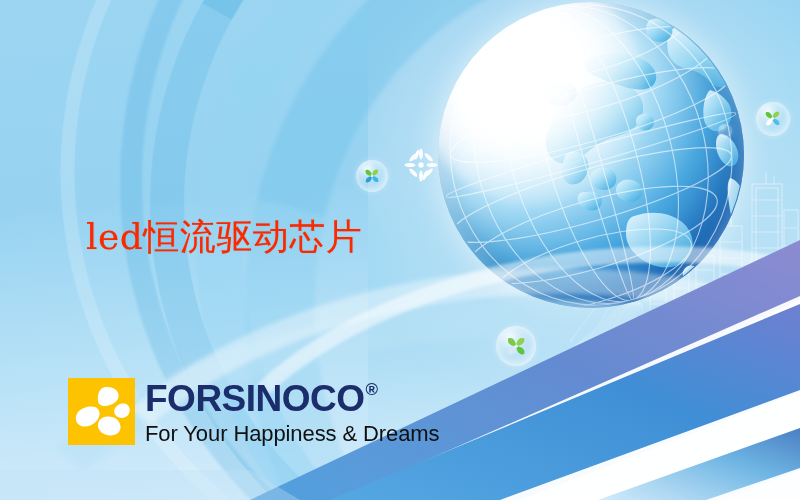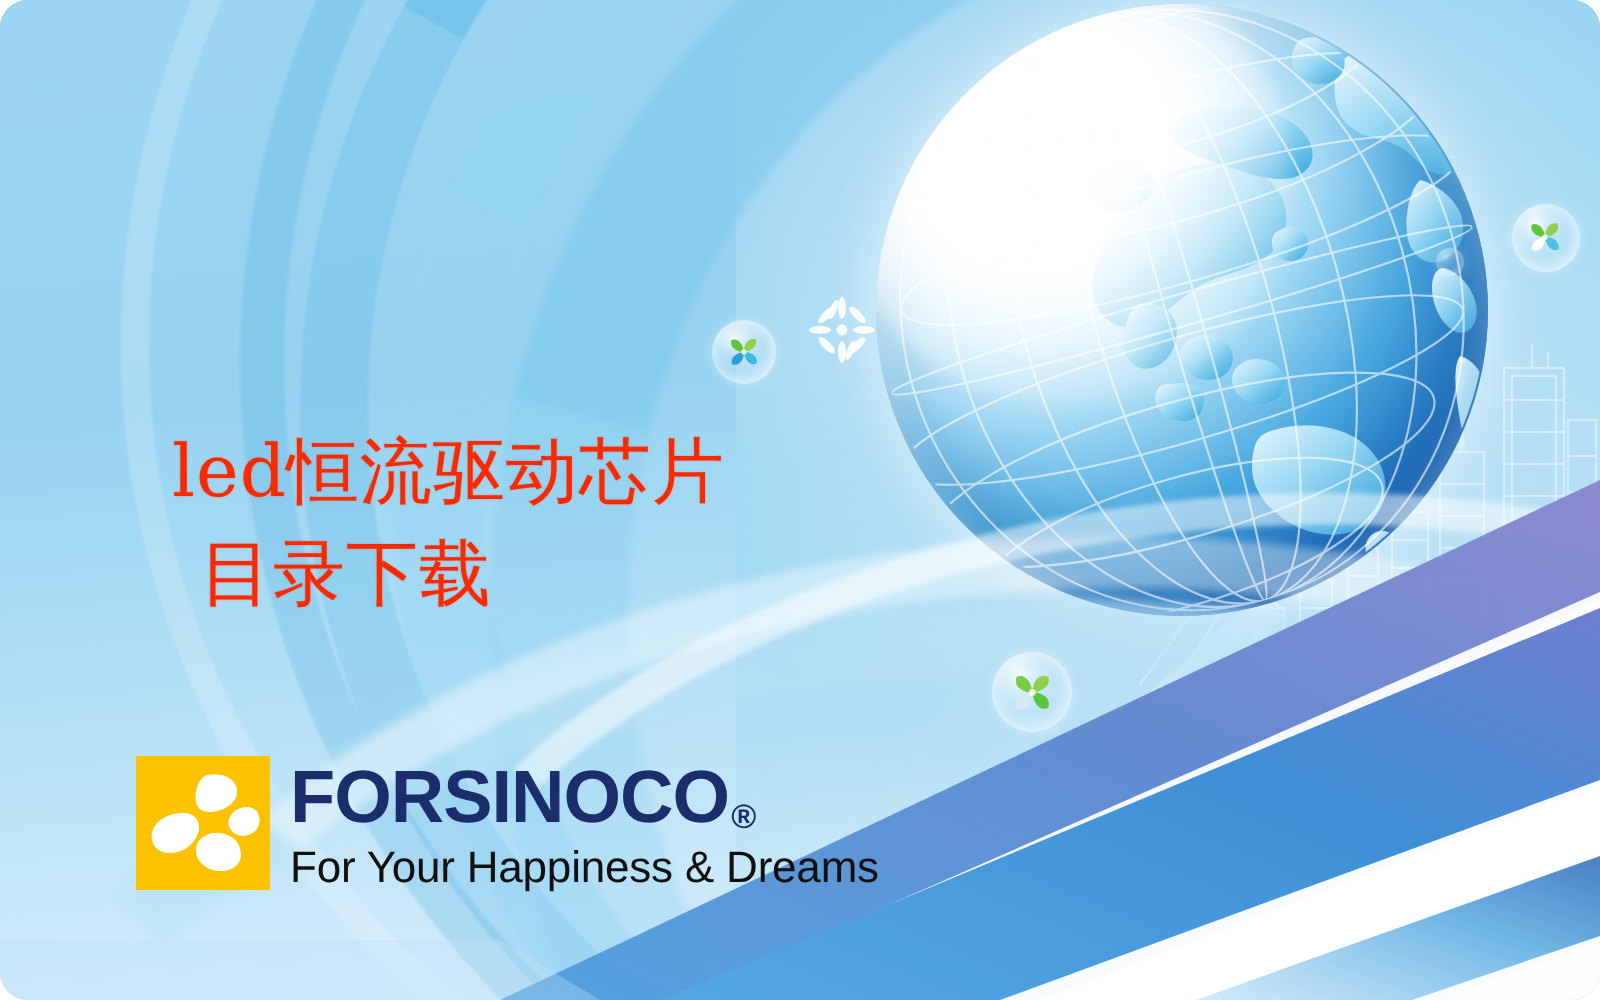--- a/index.html
+++ b/index.html
@@ -11,21 +11,20 @@
   body {
     font-family: "Liberation Sans", sans-serif;
   }
 
   .banner {
     position: relative;
     width: 800px;
     height: 500px;
     overflow: hidden;
     background: #8fcdef;
-    border-radius: 14px;
   }
 
   
   .bg-base {
     position: absolute;
     inset: 0;
     background:
       radial-gradient(ellipse 520px 420px at 72% 28%, #cfeaf9 0%, rgba(190,226,246,0.65) 32%, rgba(150,208,240,0.2) 58%, rgba(140,204,238,0) 75%),
       linear-gradient(160deg, #9ad4f2 0%, #8fcef0 26%, #9ad8f3 48%, #bfe4f7 70%, #d8eefb 84%, #cfe9fa 100%);
   }
@@ -238,21 +237,21 @@
   }
   .logo-name {
     color: #1b2d6b;
     font-family: "Liberation Sans", sans-serif;
     font-weight: bold;
     font-size: 37px;
     line-height: 1;
     letter-spacing: -0.5px;
     white-space: nowrap;
     display: flex;
-    align-items: flex-end;
+    align-items: flex-start;
   }
   .logo-reg {
     font-size: 17px;
     line-height: 1;
     margin-left: 1px;
     margin-top: 1px;
   }
   .logo-tagline {
     color: #101010;
     font-family: "Liberation Sans", sans-serif;
@@ -507,21 +506,20 @@
           <circle cx="20" cy="20" r="3" fill="#ffffff" opacity="0.85"></circle>
         </g>
       </svg>
     </span>
   </div>
 
   <div class="bubble bubble-4"></div>
 
   <div class="headline">
     <span>led恒流驱动芯片</span>
-    <span class="line-2">目录下载</span>
   </div>
 
   <div class="logo">
     <div class="logo-mark">
       <svg viewBox="0 0 67 67" aria-hidden="true">
         <g fill="#ffffff">
 
           <path d="M35.5 9.5 C43 8 49.5 11 50.5 16.5 C51.5 22.5 45 27.5 37.5 28 C33.5 28.2 30.5 26.5 30 23 C29.2 17.5 31 11 35.5 9.5 Z"></path>
 
           <path d="M56 25.5 C60.5 26 62.5 30 61.5 34 C60.5 38.5 55.5 41 51 39.5 C47.5 38.4 45.5 35 46.5 31.5 C47.6 27.8 52 25 56 25.5 Z"></path>

